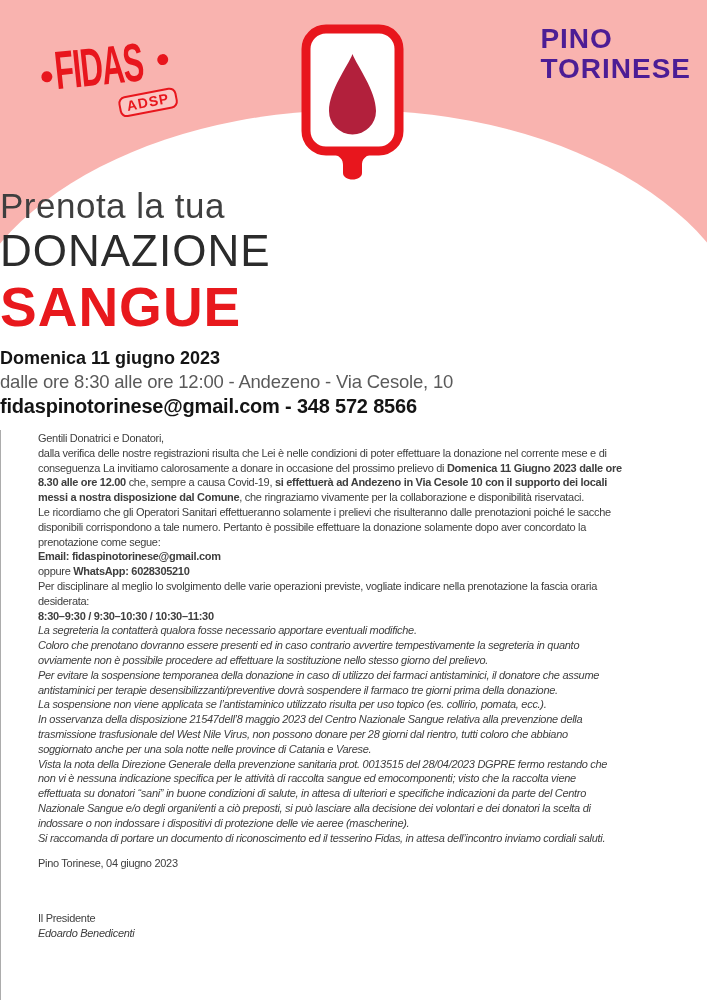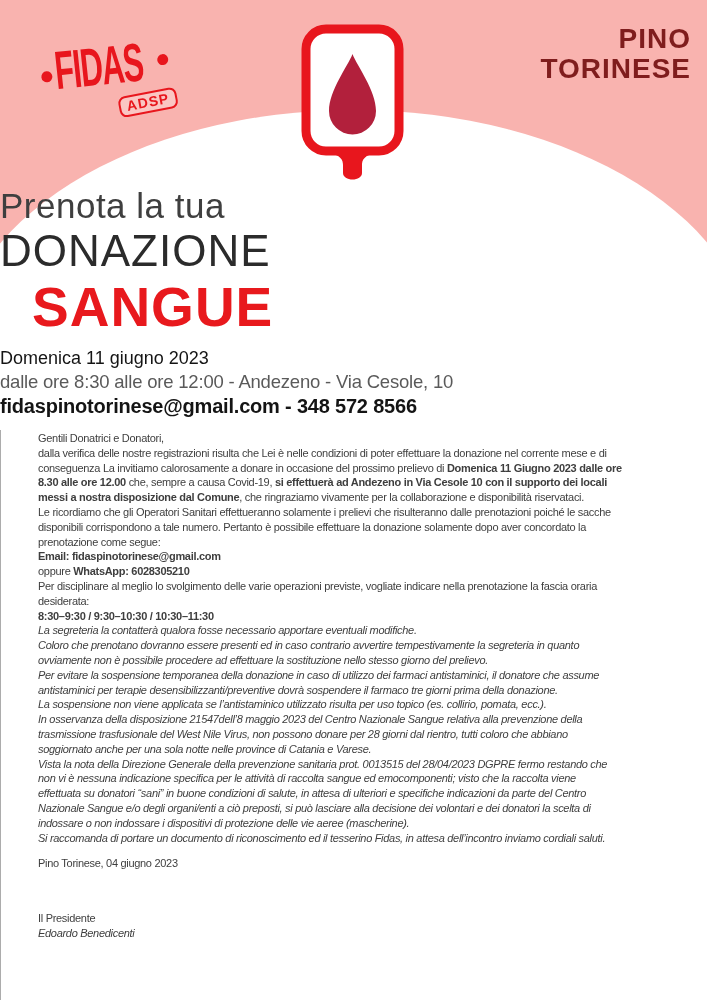--- a/index.html
+++ b/index.html
@@ -14,30 +14,30 @@
   
   .fidas{position:absolute;left:42px;top:34px;width:150px;height:90px;transform:rotate(-6deg);color:#e8161d;z-index:2;}
   .fidas .word{position:absolute;left:14px;top:0;font-size:54px;line-height:60px;font-weight:900;letter-spacing:-2px;transform:scaleX(.58);transform-origin:left top;white-space:nowrap;}
   .fidas .dot{position:absolute;width:11px;height:11px;border-radius:50%;background:#e8161d;}
   .fidas .dot-l{left:0;top:30px;}
   .fidas .dot-r{left:117px;top:25px;}
   .adsp{position:absolute;left:74px;top:61px;border:2.5px solid #e8161d;border-radius:7px;
         padding:0 6px 1px;font-size:14px;font-weight:800;letter-spacing:1px;
         transform:rotate(-5deg);background:rgba(255,255,255,.25);}
   
-  .region{position:absolute;top:24px;right:16px;text-align:right;color:#7f1d1d;font-weight:800;
+  .region{position:absolute;top:24px;right:16px;text-align:left;color:#4c1d95;font-weight:800;
           font-size:28px;line-height:30px;letter-spacing:1px;z-index:2;}
   
   .bag{position:absolute;left:301px;top:24px;z-index:2;}
   
   .headline{position:absolute;top:186px;left:0;right:0;text-align:left;z-index:2;}
   .h-pre{font-size:35px;line-height:40px;font-weight:400;color:#3f3f3f;letter-spacing:.5px;}
   .h-don{font-size:44px;line-height:50px;font-weight:400;color:#2b2b2b;letter-spacing:1px;}
-  .h-san{font-size:55px;line-height:62px;font-weight:800;color:#e8191d;letter-spacing:1px;margin-left:32px;}
-  .e-date{font-size:18px;line-height:24px;font-weight:400;color:#141414;margin-top:8px;}
+  .h-san{font-size:55px;line-height:62px;font-weight:800;color:#e8191d;letter-spacing:1px;}
+  .e-date{font-size:18px;line-height:24px;font-weight:700;color:#141414;margin-top:8px;}
   .e-time{font-size:18.5px;line-height:24px;color:#5a5a5a;letter-spacing:-.2px;}
   .e-contact{font-size:20px;line-height:24px;font-weight:700;color:#141414;letter-spacing:-.2px;}
   
   .letter{position:absolute;top:431px;left:38px;width:640px;z-index:2;
           font-size:11px;line-height:14.8px;letter-spacing:-.3px;color:#3e3e3e;}
   .letter .line{white-space:nowrap;}
   .letter b{font-weight:700;}
   .letter i{font-style:italic;}
   .lb1{margin-top:0;font-style:italic;}
   .lb2{margin-top:11px;}

